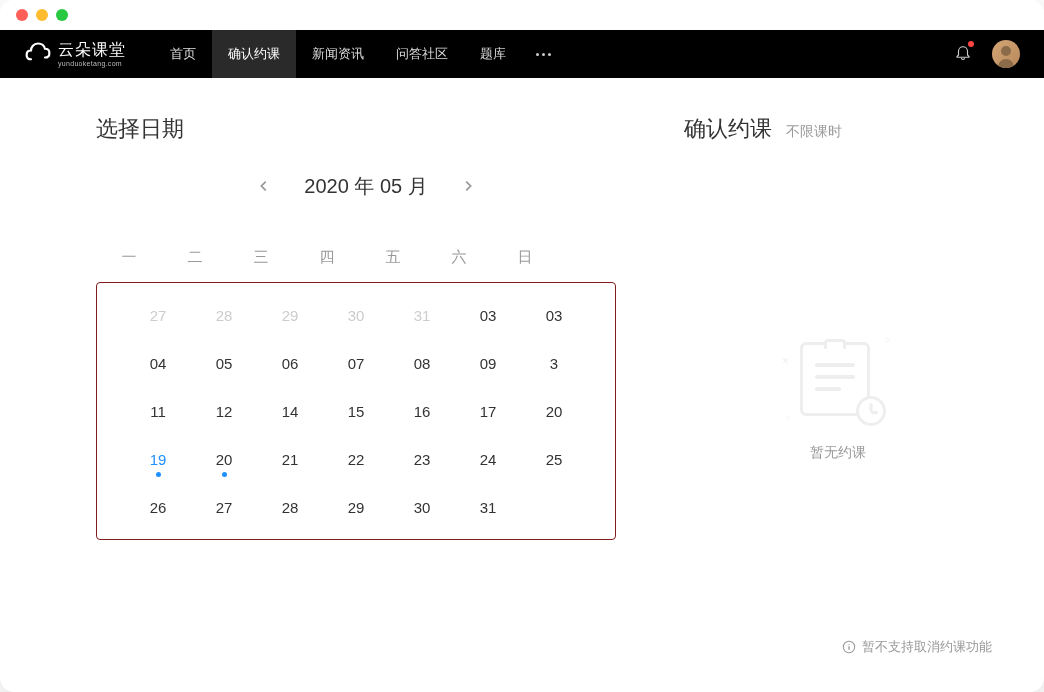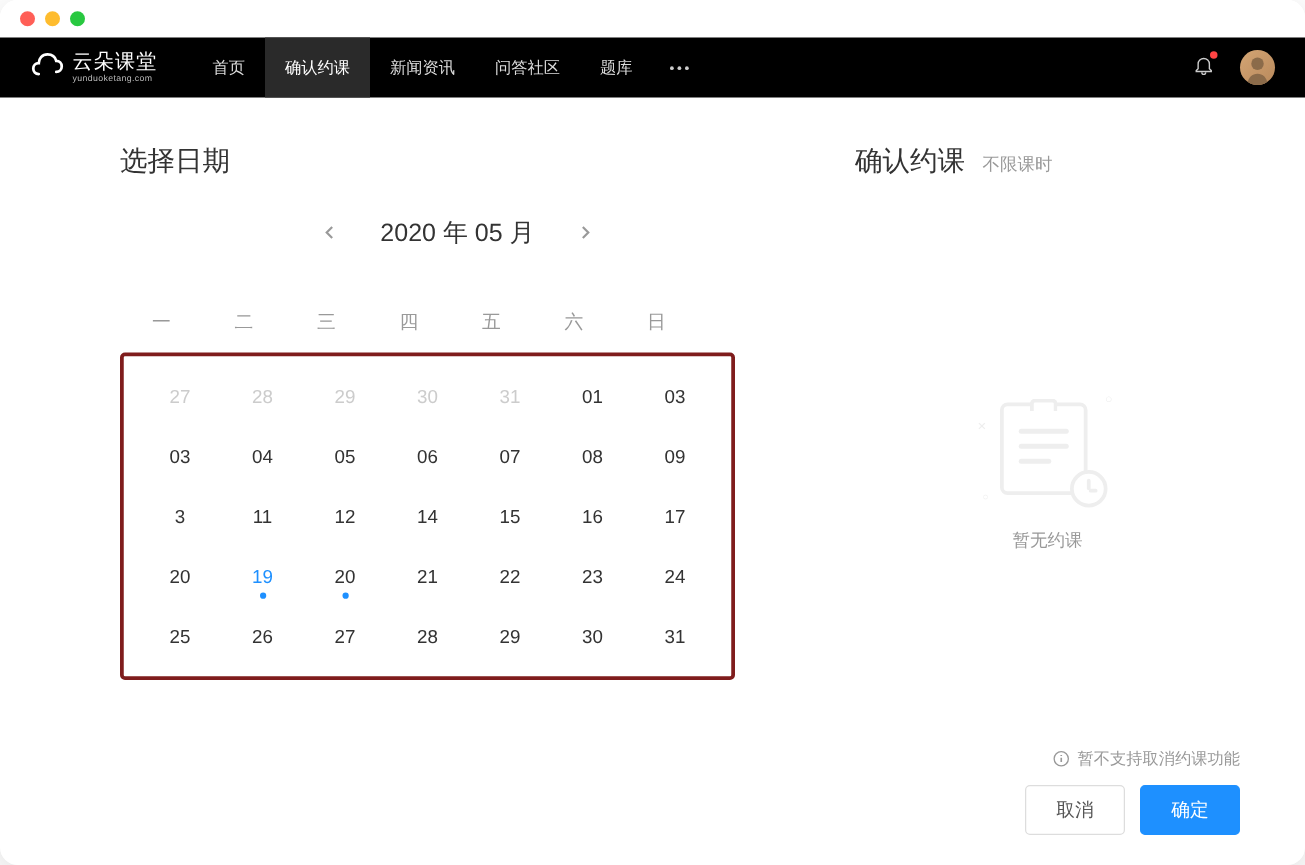--- a/index.html
+++ b/index.html
@@ -32,21 +32,21 @@
 .section-title { font-size: 22px; color: #333; font-weight: 500; margin-bottom: 28px; }
 .right-header { display: flex; align-items: baseline; gap: 14px; margin-bottom: 28px; }
 .right-title { font-size: 22px; color: #333; font-weight: 500; }
 .right-sub { font-size: 14px; color: #999; }
 .cal-header { display: flex; align-items: center; justify-content: center; gap: 26px; margin-bottom: 32px; }
 .cal-nav { width: 28px; height: 28px; display: flex; align-items: center; justify-content: center; cursor: pointer; color: #999; }
 .cal-nav svg { width: 14px; height: 14px; stroke: #999; fill: none; stroke-width: 2; }
 .cal-month { font-size: 20px; color: #333; font-weight: 400; }
 .cal-grid { display: grid; grid-template-columns: repeat(7, 66px); }
 .cal-weekday { height: 50px; display: flex; align-items: center; justify-content: center; font-size: 15px; color: #999; }
-.cal-body-wrap { border: 3px solid #7f1d1d; border-radius: 4px; padding: 8px 12px; width: fit-content; }
+.cal-body-wrap { border: 1px solid #7f1d1d; border-radius: 4px; padding: 8px 28px; width: fit-content; }
 .cal-day { height: 48px; display: flex; align-items: center; justify-content: center; font-size: 15px; color: #333; cursor: pointer; position: relative; }
 .cal-day.muted { color: #ccc; }
 .cal-day.today { color: #1e90ff; }
 .cal-day.today::before { content: ""; position: absolute; width: 38px; height: 38px; border-radius: 50%; background: #e6f2ff; z-index: -1; }
 .cal-day.has-dot::after { content: ""; position: absolute; bottom: 6px; width: 5px; height: 5px; border-radius: 50%; background: #1e90ff; }
 .empty-state { flex: 1; display: flex; flex-direction: column; align-items: center; justify-content: center; gap: 16px; color: #999; margin-top: -20px; }
 .empty-icon { width: 100px; height: 100px; position: relative; }
 .empty-board { position: absolute; left: 12px; top: 14px; width: 70px; height: 74px; border: 3px solid #eee; border-radius: 6px; background: #fff; }
 .empty-clip { position: absolute; top: -6px; left: 50%; transform: translateX(-50%); width: 22px; height: 10px; border: 3px solid #eee; border-bottom: none; border-radius: 4px 4px 0 0; background: #fff; }
 .empty-line { position: absolute; left: 12px; height: 4px; background: #eee; border-radius: 2px; }
@@ -135,21 +135,20 @@
           <div class="cal-weekday">六</div>
           <div class="cal-weekday">日</div>
         </div>
       <div class="cal-body-wrap">
         <div class="cal-grid" id="cal-body">
             <div class="cal-day muted">27</div>
             <div class="cal-day muted">28</div>
             <div class="cal-day muted">29</div>
             <div class="cal-day muted">30</div>
             <div class="cal-day muted">31</div>
-            <div class="cal-day">01</div>
             <div class="cal-day">03</div>
             <div class="cal-day">03</div>
             <div class="cal-day">04</div>
             <div class="cal-day">05</div>
             <div class="cal-day">06</div>
             <div class="cal-day">07</div>
             <div class="cal-day">08</div>
             <div class="cal-day">09</div>
             <div class="cal-day">3</div>
             <div class="cal-day">11</div>
@@ -197,19 +196,15 @@
         <div class="empty-text">暂无约课</div>
       </div>
       <div class="hint-row">
         <svg viewBox="0 0 16 16">
             <circle cx="8" cy="8" r="6.5" stroke-width="1.2"></circle>
             <line x1="8" y1="4.5" x2="8" y2="5.5" stroke-width="1.5"></line>
             <line x1="8" y1="7" x2="8" y2="11" stroke-width="1.5"></line>
           </svg>
         <span>暂不支持取消约课功能</span>
       </div>
-      <div class="btn-row">
-        <div class="btn">取消</div>
-        <div class="btn primary">确定</div>
-      </div>
     </div>
   </div>
 </div>
 
 </body></html>

